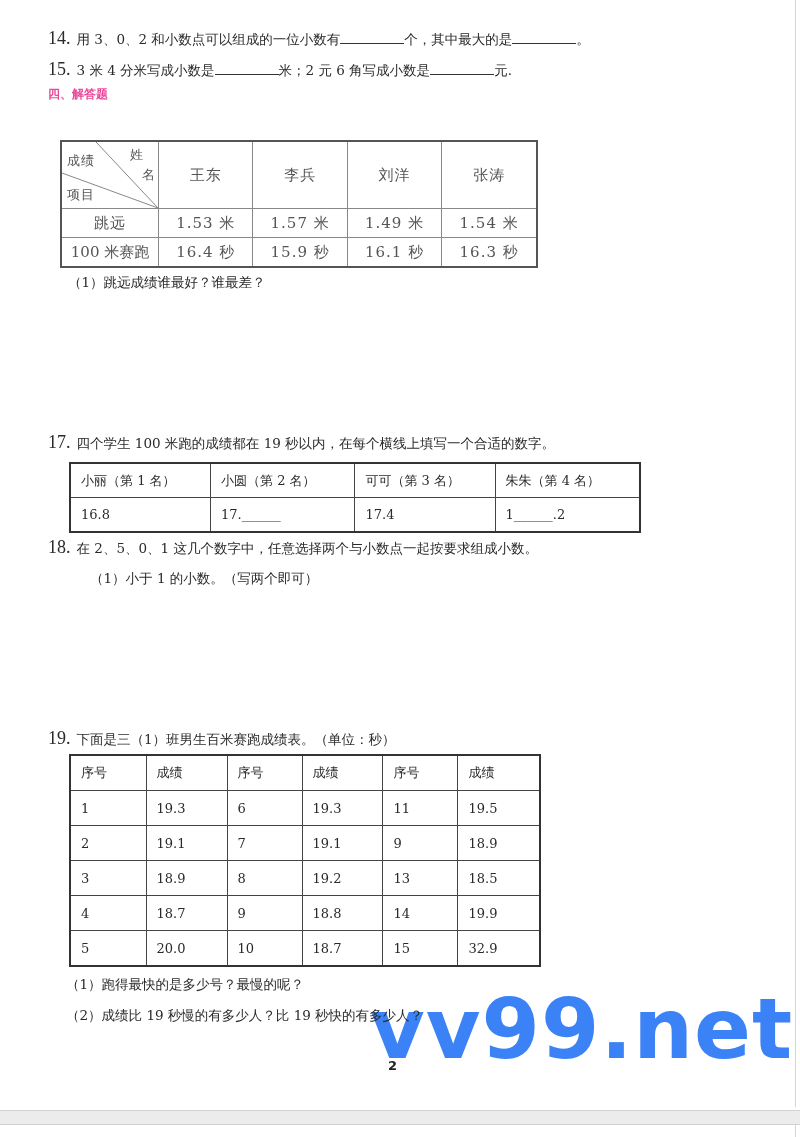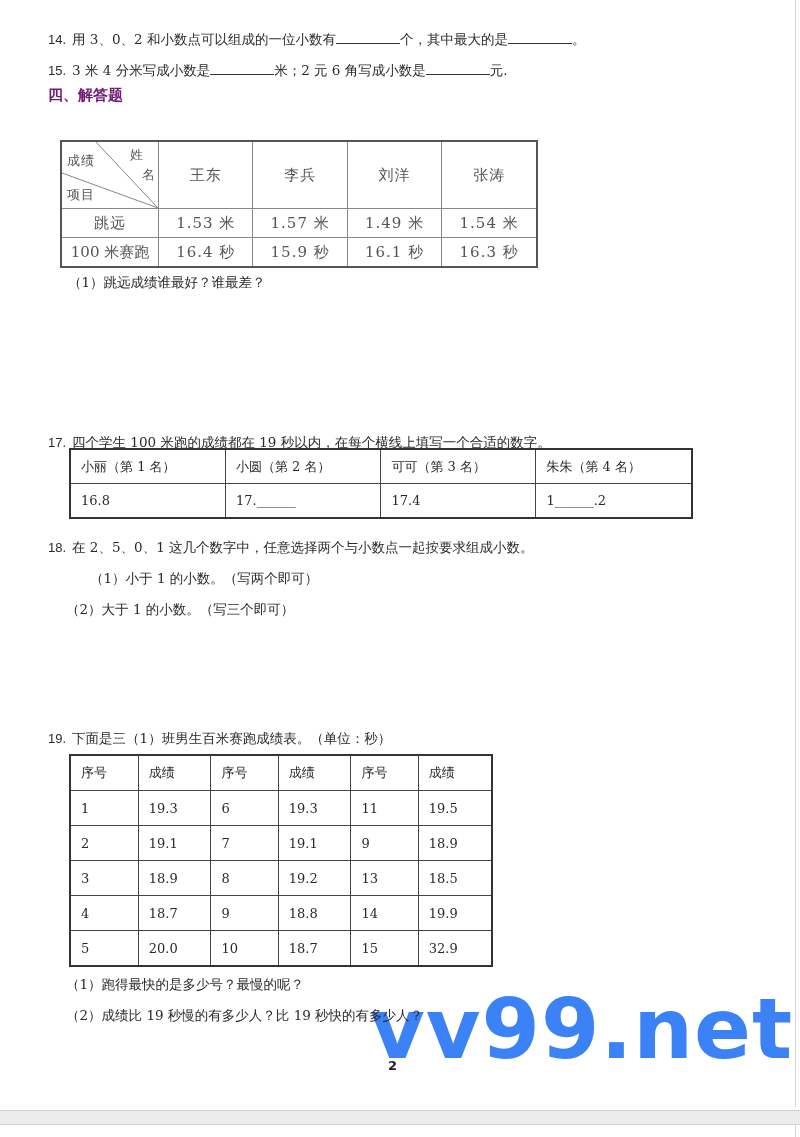--- a/index.html
+++ b/index.html
@@ -17,44 +17,44 @@
       position: absolute; left: 0; top: 1110px; width: 800px; height: 13px;
       background: #ececec; border-top: 1px solid #d2d2d2; border-bottom: 1px solid #d2d2d2;
     }
     .page2 {
       position: absolute; left: 0; top: 1125px; width: 795px; height: 12px;
       background: #fff; border-right: 1px solid #d6d6d6;
     }
     .line {
       position: absolute; font-size: 13.5px; white-space: nowrap; line-height: 18px;
     }
-    .qnum { font-family: Liberation Sans, sans-serif; font-size: 13px; margin-right: 6px; margin-top: 48px; }
+    .qnum { font-family: Liberation Serif, serif; font-size: 18px; margin-right: 6px; margin-top: 48px; }
     .blank { display: inline-block; width: 64px; border-bottom: 1px solid #333; height: 14px; vertical-align: baseline; }
     .section {
       position: absolute; left: 48px; top: 86px;
-      font-family: "DejaVu Sans", "Liberation Sans", sans-serif; font-weight: bold; font-size: 15px; color: #701a75;
+      font-family: "DejaVu Sans", "Liberation Sans", sans-serif; font-weight: bold; font-size: 12px; color: #ec4899;
     }
     table { border-collapse: collapse; position: absolute; }
     td { border: 1px solid #444; padding: 0; }
 
     
     #t16 { left: 60px; top: 140px; width: 478px; border: 2px solid #555; }
     #t16 td { border: 1px solid #888; text-align: center; font-size: 15px; color: #555; letter-spacing: 1px; }
     #t16 tr.h td { height: 66px; }
     #t16 tr.r td { height: 28px; }
     #t16 td.diag { width: 96px; position: relative; }
     #t16 .diag svg { position: absolute; left: 0; top: 0; }
     #t16 .dl { position: absolute; font-size: 13px; color: #555; }
 
     
-    #t17 { left: 69px; top: 448px; width: 624px; border: 2px solid #333; }
+    #t17 { left: 69px; top: 462px; width: 572px; border: 2px solid #333; }
     #t17 td { height: 33px; font-size: 13px; text-align: left; padding-left: 10px; width: 146px; }
 
     
-    #t19 { left: 69px; top: 754px; width: 424px; border: 2px solid #333; }
+    #t19 { left: 69px; top: 754px; width: 472px; border: 2px solid #333; }
     #t19 td { height: 34px; font-size: 13px; text-align: left; padding-left: 10px; }
 
     .watermark {
       position: absolute; left: 370px; top: 984px;
       font-family: "DejaVu Sans", "Liberation Sans", sans-serif; font-weight: bold;
       font-size: 84px; color: #3b82f6; letter-spacing: 1px; line-height: 90px;
     }
     .pagenum {
       position: absolute; left: 388px; top: 1058px;
       font-family: "DejaVu Sans", "Liberation Sans", sans-serif; font-weight: bold; font-size: 13px; color: #222;
@@ -131,21 +131,20 @@
       <td>17.4</td>
       <td>1______.2</td>
     </tr>
   </tbody>
     </table>
 
   <div class="line" style="left:48px; top:538px;">
     <span class="qnum">18.</span><span>在 2、5、0、1 这几个数字中，任意选择两个与小数点一起按要求组成小数。</span>
   </div>
   <div class="line" style="left:66px; top:569px;margin-left:24px;">（1）小于 1 的小数。（写两个即可）</div>
-  <div class="line" style="left:66px; top:600px;">（2）大于 1 的小数。（写三个即可）</div>
 
   <div class="line" style="left:48px; top:729px;">
     <span class="qnum">19.</span><span>下面是三（1）班男生百米赛跑成绩表。（单位：秒）</span>
   </div>
 
   <table id="t19">
     <tbody>
         <tr>
       <td>序号</td>
       <td>成绩</td>

